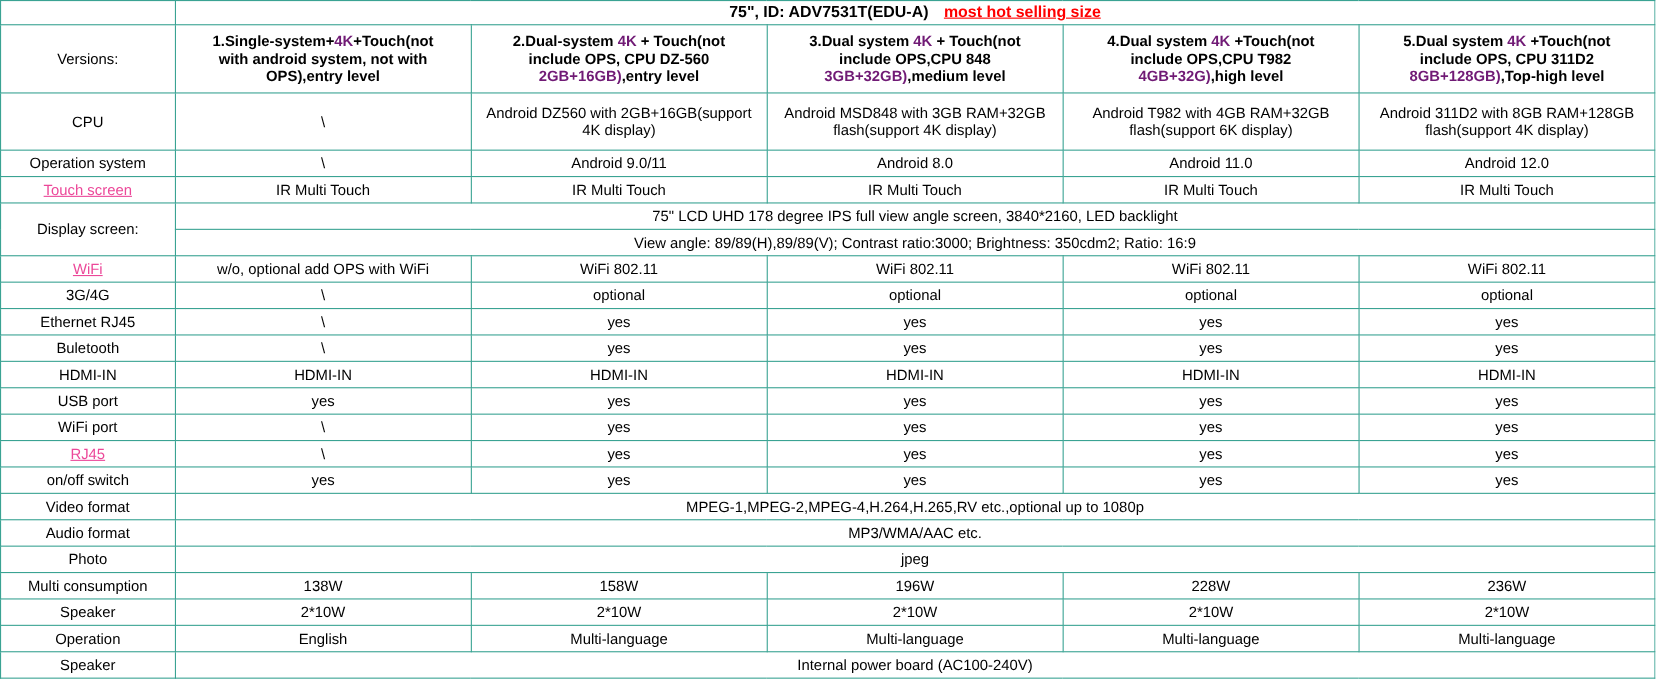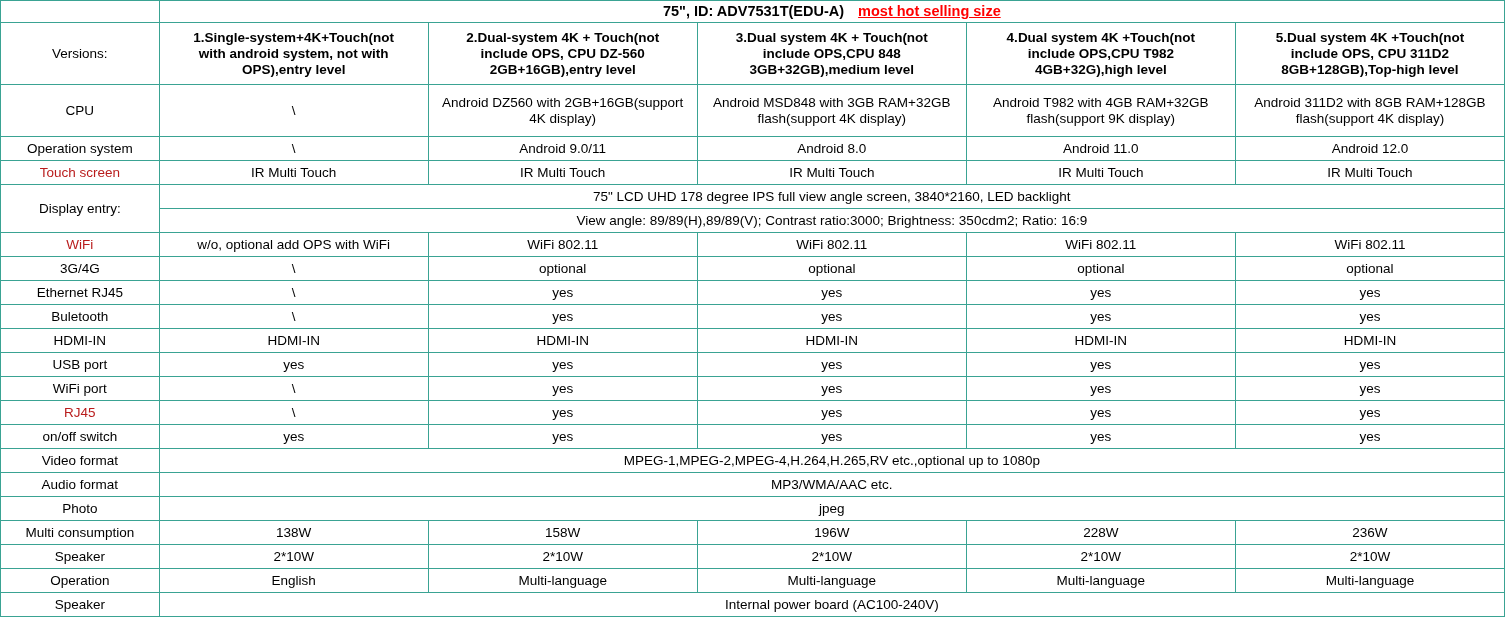--- a/index.html
+++ b/index.html
@@ -28,41 +28,42 @@
     line-height: 1.18;
     overflow: hidden;
   }
   td.label {
     text-align: left;
     padding-left: 3px;
     border-left: none;
     margin-left: 13px;
   }
   td.label.red {
-    color: #b91c1c;
+    color: #ec4899;
+    text-decoration: underline;
   }
   .hdr-title {
     font-weight: bold;
     font-size: 14.5px;
     text-align: center;
     border-top: none;
   }
   .hdr-title .hot {
     color: #ff0000;
     margin-left: 14px;
     text-decoration: underline;
   }
   .verscell {
     font-weight: bold;
     font-size: 13.5px;
     line-height: 1.2;
     padding: 3px 4px;
   }
   .r {
-    color: #000000;
+    color: #701a75;
     margin-top: 10px;
   }
   .nb-top { border-top: none; }
   .blankcell { border-left: none; border-right: none; }
   .col-label { width: 158px; }
   .col-v { width: 268px; }
   .tall { height: 52px; }
   .row-std { height: 24px; }
   .vers-row { height: 62px; }
 </style>
@@ -114,21 +115,21 @@
       <span>include OPS, CPU 311D2</span><br>
       <span class="r">8GB+128GB)</span><span>,Top-high level</span>
     </td>
   </tr>
 
   <tr class="tall">
     <td class="label">CPU</td>
     <td>\</td>
     <td>Android DZ560 with 2GB+16GB(support 4K display)</td>
     <td>Android MSD848 with 3GB RAM+32GB flash(support 4K display)</td>
-    <td>Android T982 with 4GB RAM+32GB flash(support 9K display)</td>
+    <td>Android T982 with 4GB RAM+32GB flash(support 6K display)</td>
     <td>Android 311D2 with 8GB RAM+128GB flash(support 4K display)</td>
   </tr>
 
   <tr class="row-std">
     <td class="label">Operation system</td>
     <td>\</td>
     <td>Android 9.0/11</td>
     <td>Android 8.0</td>
     <td>Android 11.0</td>
     <td>Android 12.0</td>
@@ -137,21 +138,21 @@
   <tr class="row-std">
     <td class="label red">Touch screen</td>
     <td>IR Multi Touch</td>
     <td>IR Multi Touch</td>
     <td>IR Multi Touch</td>
     <td>IR Multi Touch</td>
     <td>IR Multi Touch</td>
   </tr>
 
   <tr class="row-std">
-    <td class="label" rowspan="2">Display entry:</td>
+    <td class="label" rowspan="2">Display screen:</td>
     <td colspan="5">75" LCD UHD 178 degree IPS  full view angle screen, 3840*2160, LED backlight</td>
   </tr>
   <tr class="row-std">
     <td colspan="5">View angle: 89/89(H),89/89(V); Contrast ratio:3000; Brightness: 350cdm2; Ratio: 16:9</td>
   </tr>
 
   <tr class="row-std">
     <td class="label red">WiFi</td>
     <td>w/o, optional add OPS with WiFi</td>
     <td>WiFi 802.11</td>

